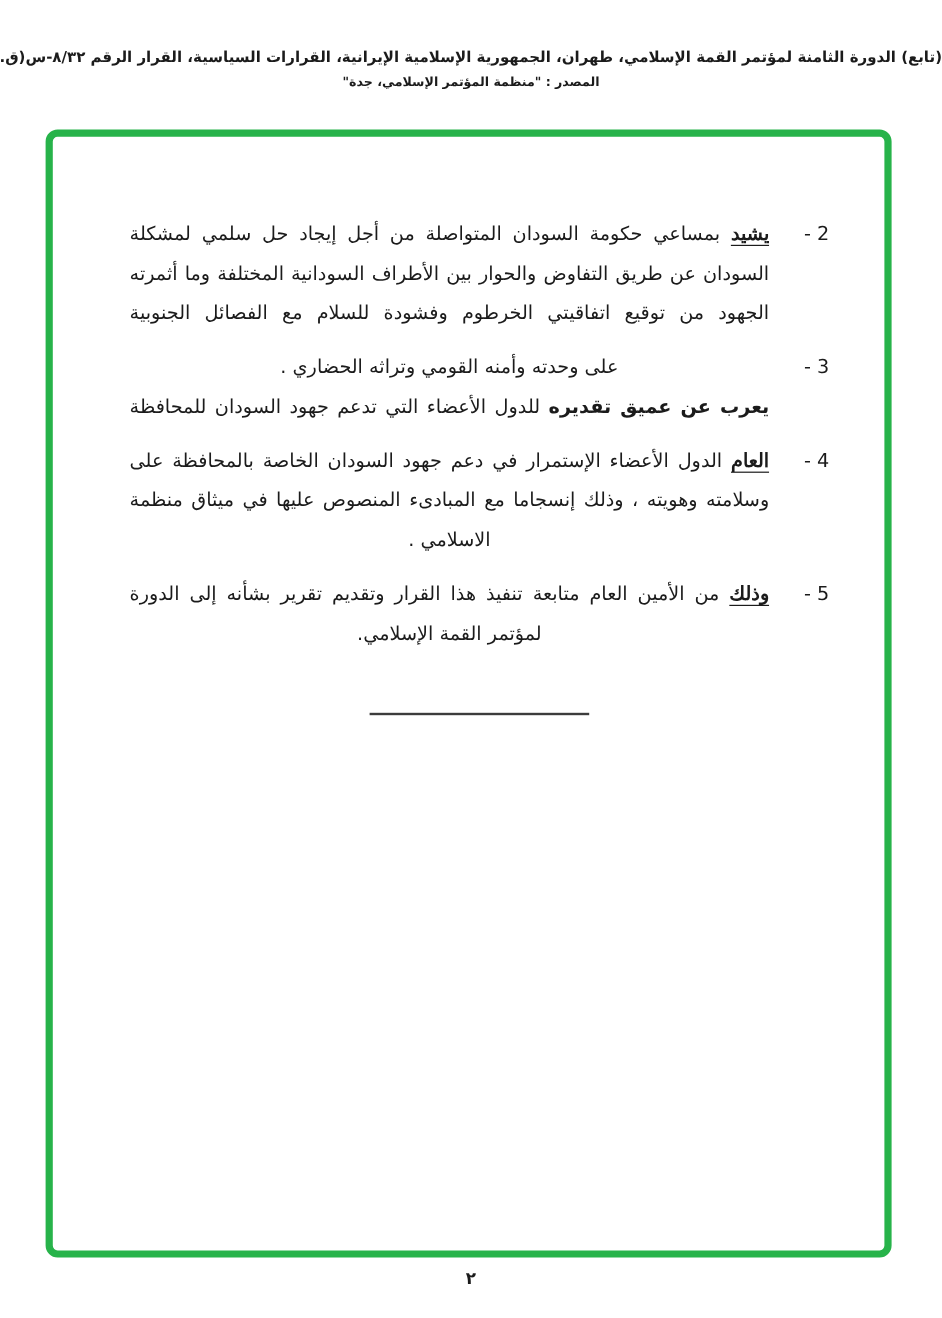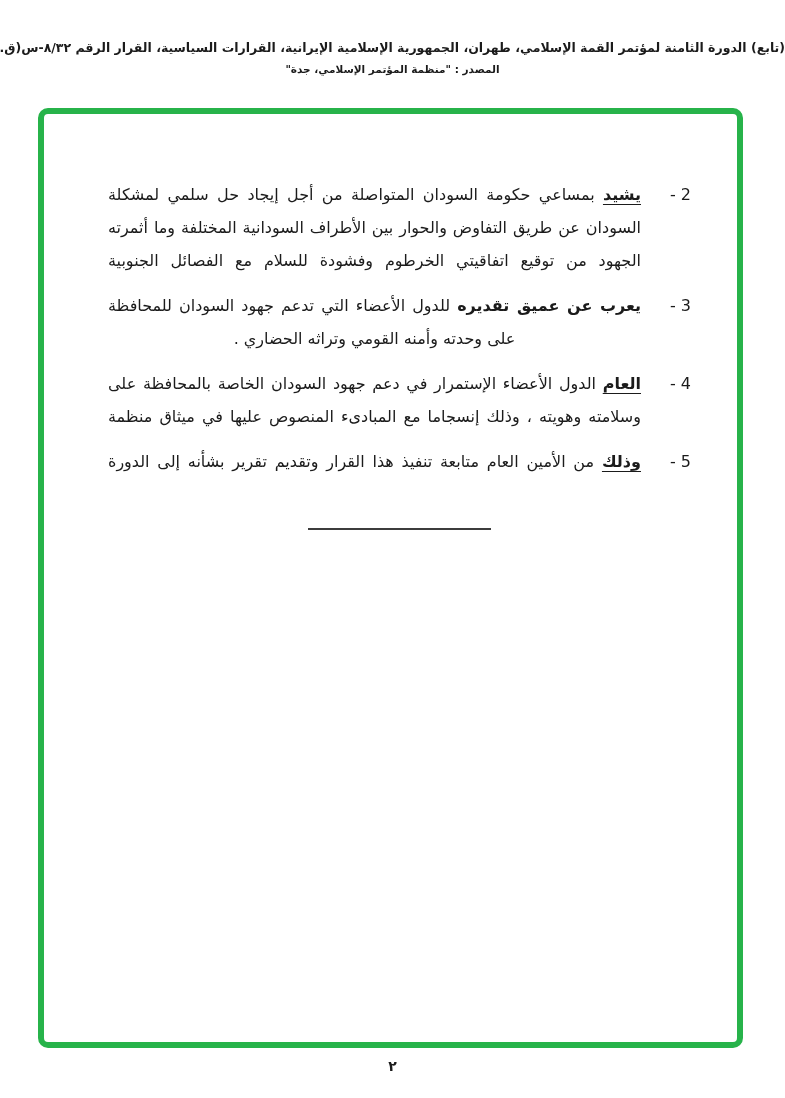--- a/index.html
+++ b/index.html
@@ -18,21 +18,21 @@
 
   
   .content { direction:rtl; padding:64px 46px 0 64px; }
   .item { display:flex; margin-bottom:12px; }
   .item-num { flex:0 0 50px; font-size:16px; line-height:33px; }
   .item-body { flex:1 1 auto; min-width:0; }
   .tline { font-size:16px; line-height:33px; max-height:33px; overflow:hidden; }
   .just { text-align:justify; text-align-last:justify; }
   .center { text-align:center; text-align-last:center; }
   .lead { font-weight:bold; }
-  .underline { text-decoration:underline; text-underline-offset:4px; }
+  .underline { text-decoration:underline; text-underline-offset:4px;font-family:Liberation Serif, serif; }
 
   .sep { width:183px; height:0; border-top:2px solid #3c3c3c; margin:50px auto 0; }
 
   .page-num { position:absolute; top:1058px; left:0; width:100%; text-align:center;
               font-weight:bold; font-size:14px; }
 </style>
 </head>
 <body>
 
 <div class="page">
@@ -50,37 +50,39 @@
         <div class="item-body">
           <div class="tline just"><span class="lead underline">يشيد</span> <span>بمساعي حكومة السودان المتواصلة من أجل إيجاد حل سلمي لمشكلة جنوب</span></div>
           <div class="tline just">السودان عن طريق التفاوض والحوار بين الأطراف السودانية المختلفة وما أثمرته تلك</div>
           <div class="tline just">الجهود من توقيع اتفاقيتي الخرطوم وفشودة للسلام مع الفصائل الجنوبية المتمردة .</div>
         </div>
       </div>
 
       <div class="item">
         <div class="item-num">3 -</div>
         <div class="item-body">
+          <div class="tline center">على وحدته وأمنه القومي وتراثه الحضاري .</div>
           <div class="tline just"><span class="lead">يعرب عن عميق تقديره</span> <span>للدول الأعضاء التي تدعم جهود السودان للمحافظة</span></div>
-          <div class="tline center">على وحدته وأمنه القومي وتراثه الحضاري .</div>
         </div>
       </div>
 
       <div class="item">
         <div class="item-num">4 -</div>
         <div class="item-body">
           <div class="tline just"><span class="lead underline">العام</span> <span>الدول الأعضاء الإستمرار في دعم جهود السودان الخاصة بالمحافظة على وحدته</span></div>
           <div class="tline just">وسلامته وهويته ، وذلك إنسجاما مع المبادىء المنصوص عليها في ميثاق منظمة المؤتمر</div>
+          <div class="tline center">الاسلامي .</div>
         </div>
       </div>
 
       <div class="item">
         <div class="item-num">5 -</div>
         <div class="item-body">
           <div class="tline just"><span class="lead underline">وذلك</span> <span>من الأمين العام متابعة تنفيذ هذا القرار وتقديم تقرير بشأنه إلى الدورة التاسعة</span></div>
+          <div class="tline center">لمؤتمر القمة الإسلامي.</div>
         </div>
       </div>
 
       <div class="sep"></div>
 
     </div>
   </div>
 
   <div class="page-num">٢</div>
 

